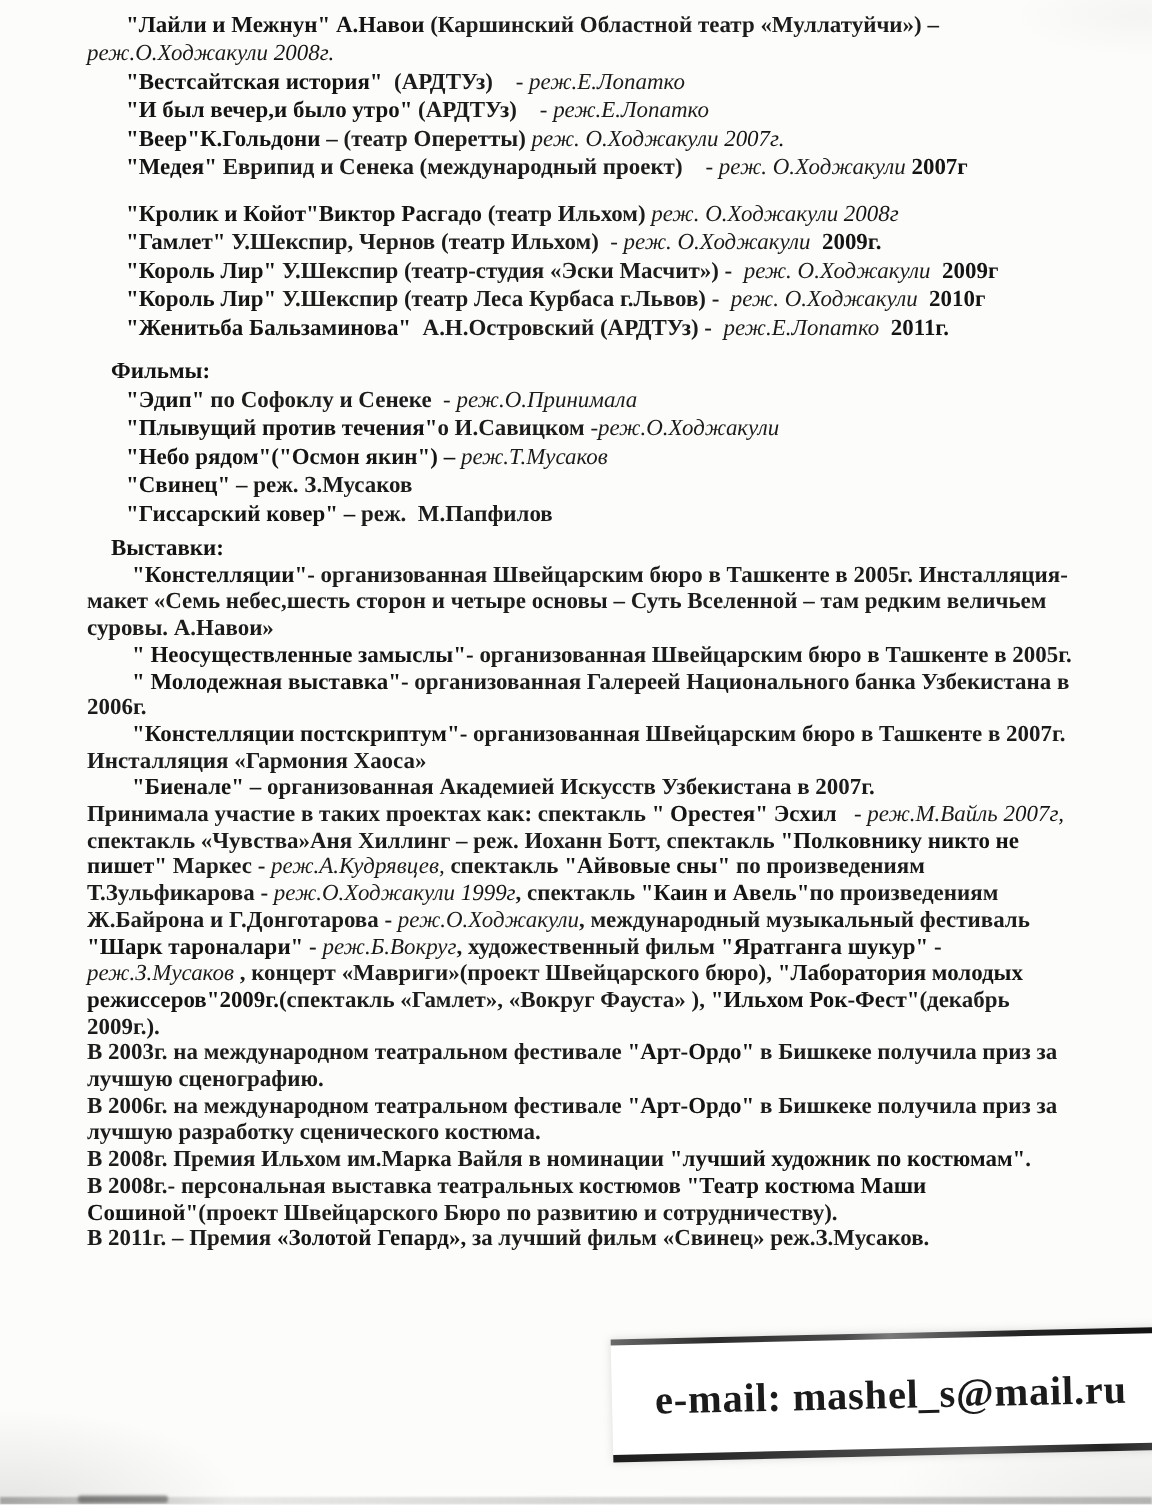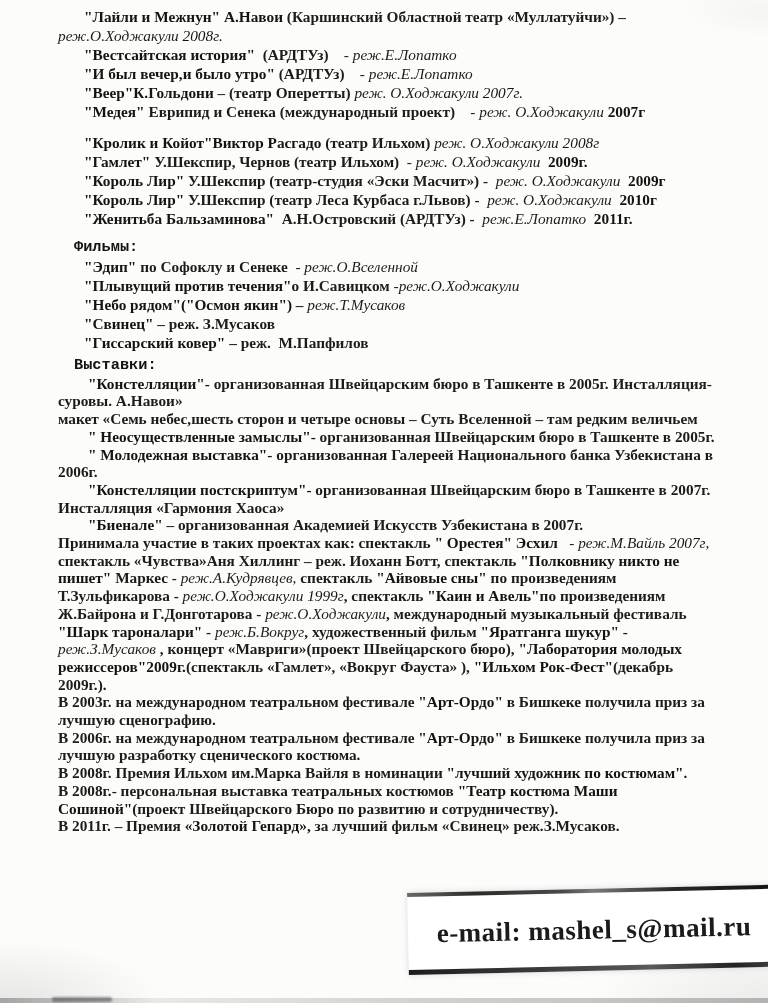--- a/index.html
+++ b/index.html
@@ -20,21 +20,21 @@
   .doc{
     position:absolute;
     left:58px; right:4px;
     font-size:15.3px;
   }
   .doc-upper{ top:7px; line-height:19px; }
   .doc-lower{ top:357px; line-height:17.7px; }
   .line{ white-space:pre; }
   .ind-entry{ padding-left:26px; }
   .ind-exh{ padding-left:30px; }
-  .ind-head{ padding-left:16px;font-family:Liberation Mono, monospace; }
+  .ind-head{ padding-left:16px; }
   .ind-none{ padding-left:0; }
   .gap-block{ margin-top:12px; }
   .gap-section{ margin-top:10px; }
   .s-r{ font-weight:bold; font-style:normal; }
   .s-b{ font-weight:bold; color:#141414; }
   .s-i{ font-style:italic; }
   .s-bi{ font-weight:normal; font-style:italic; color:#141414; }
 
   .email-stamp{
     position:absolute;
@@ -82,32 +82,32 @@
       <div class="line ind-entry"><span class="run s-b">"Вестсайтская история"</span><span class="run s-r">  (АРДТУз)    </span><span class="run s-i">- реж.Е.Лопатко</span></div>
       <div class="line ind-entry"><span class="run s-b">"И был вечер,и было утро"</span><span class="run s-r"> (АРДТУз)    </span><span class="run s-i">- реж.Е.Лопатко</span></div>
       <div class="line ind-entry"><span class="run s-b">"Веер"К.Гольдони</span><span class="run s-r"> – (театр Оперетты) </span><span class="run s-i">реж. О.Ходжакули </span><span class="run s-bi">2007г.</span></div>
       <div class="line ind-entry"><span class="run s-b">"Медея"</span><span class="run s-r"> Еврипид и Сенека (международный проект)    </span><span class="run s-i">- реж. О.Ходжакули </span><span class="run s-b">2007г</span></div>
       <div class="line ind-entry gap-block"><span class="run s-b">"Кролик и Койот"Виктор Расгадо</span><span class="run s-r"> (театр Ильхом) </span><span class="run s-i">реж. О.Ходжакули </span><span class="run s-bi">2008г</span></div>
       <div class="line ind-entry"><span class="run s-b">"Гамлет"</span><span class="run s-r"> У.Шекспир, Чернов (театр Ильхом)  </span><span class="run s-i">- реж. О.Ходжакули  </span><span class="run s-b">2009г.</span></div>
       <div class="line ind-entry"><span class="run s-b">"Король Лир"</span><span class="run s-r"> У.Шекспир (театр-студия «Эски Масчит») -  </span><span class="run s-i">реж. О.Ходжакули  </span><span class="run s-b">2009г</span></div>
       <div class="line ind-entry"><span class="run s-b">"Король Лир"</span><span class="run s-r"> У.Шекспир (театр Леса Курбаса г.Львов) -  </span><span class="run s-i">реж. О.Ходжакули  </span><span class="run s-b">2010г</span></div>
       <div class="line ind-entry"><span class="run s-b">"Женитьба Бальзаминова"</span><span class="run s-r">  А.Н.Островский (АРДТУз) -  </span><span class="run s-i">реж.Е.Лопатко  </span><span class="run s-b">2011г.</span></div>
       <div class="line ind-head gap-section"><span class="run s-b">Фильмы:</span></div>
-      <div class="line ind-entry"><span class="run s-b">"Эдип"</span><span class="run s-r"> по Софоклу и Сенеке  </span><span class="run s-i">- реж.О.Вселенной</span></div>
+      <div class="line ind-entry"><span class="run s-b">"Эдип"</span><span class="run s-r"> по Софоклу и Сенеке  </span><span class="run s-i">- реж.О.Принимала</span></div>
       <div class="line ind-entry"><span class="run s-b">"Плывущий против течения"</span><span class="run s-r">о И.Савицком </span><span class="run s-i">-реж.О.Ходжакули</span></div>
       <div class="line ind-entry"><span class="run s-b">"Небо рядом"("Осмон якин") – </span><span class="run s-i">реж.Т.Мусаков</span></div>
       <div class="line ind-entry"><span class="run s-b">"Свинец"</span><span class="run s-r"> – реж. З.Мусаков</span></div>
       <div class="line ind-entry"><span class="run s-b">"Гиссарский ковер" – </span><span class="run s-r">реж.  М.Папфилов</span></div>
     </div>
 
   <div class="doc doc-lower">
       <div class="line ind-head"><span class="run s-b">Выставки:</span></div>
       <div class="line ind-exh"><span class="run s-b">"Констелляции"-</span><span class="run s-r"> организованная Швейцарским бюро в Ташкенте в 2005г. Инсталляция-</span></div>
+      <div class="line ind-none"><span class="run s-r">макет «Семь небес,шесть сторон и четыре основы – Суть Вселенной – там редким величьем</span></div>
       <div class="line ind-none"><span class="run s-r">суровы. А.Навои»</span></div>
-      <div class="line ind-none"><span class="run s-r">макет «Семь небес,шесть сторон и четыре основы – Суть Вселенной – там редким величьем</span></div>
       <div class="line ind-exh"><span class="run s-b">" Неосуществленные замыслы"-</span><span class="run s-r"> организованная Швейцарским бюро в Ташкенте в 2005г.</span></div>
       <div class="line ind-exh"><span class="run s-b">" Молодежная выставка"-</span><span class="run s-r"> организованная Галереей Национального банка Узбекистана в</span></div>
       <div class="line ind-none"><span class="run s-r">2006г.</span></div>
       <div class="line ind-exh"><span class="run s-b">"Констелляции постскриптум"-</span><span class="run s-r"> организованная Швейцарским бюро в Ташкенте в 2007г.</span></div>
       <div class="line ind-none"><span class="run s-r">Инсталляция «Гармония Хаоса»</span></div>
       <div class="line ind-exh"><span class="run s-b">"Биенале"</span><span class="run s-r"> – организованная Академией Искусств Узбекистана в 2007г.</span></div>
       <div class="line ind-none"><span class="run s-r">Принимала участие в таких проектах как: спектакль </span><span class="run s-b">" Орестея" Эсхил   </span><span class="run s-i">- реж.М.Вайль </span><span class="run s-bi">2007г,</span></div>
       <div class="line ind-none"><span class="run s-r">спектакль «Чувства»Аня Хиллинг – реж. Иоханн Ботт, спектакль </span><span class="run s-b">"Полковнику никто не</span></div>
       <div class="line ind-none"><span class="run s-b">пишет"</span><span class="run s-r"> Маркес - </span><span class="run s-i">реж.А.Кудрявцев,</span><span class="run s-r"> спектакль </span><span class="run s-b">"Айвовые сны"</span><span class="run s-r"> по произведениям</span></div>
       <div class="line ind-none"><span class="run s-r">Т.Зульфикарова - </span><span class="run s-i">реж.О.Ходжакули </span><span class="run s-bi">1999г</span><span class="run s-r">, спектакль </span><span class="run s-b">"Каин и Авель"</span><span class="run s-r">по произведениям</span></div>

